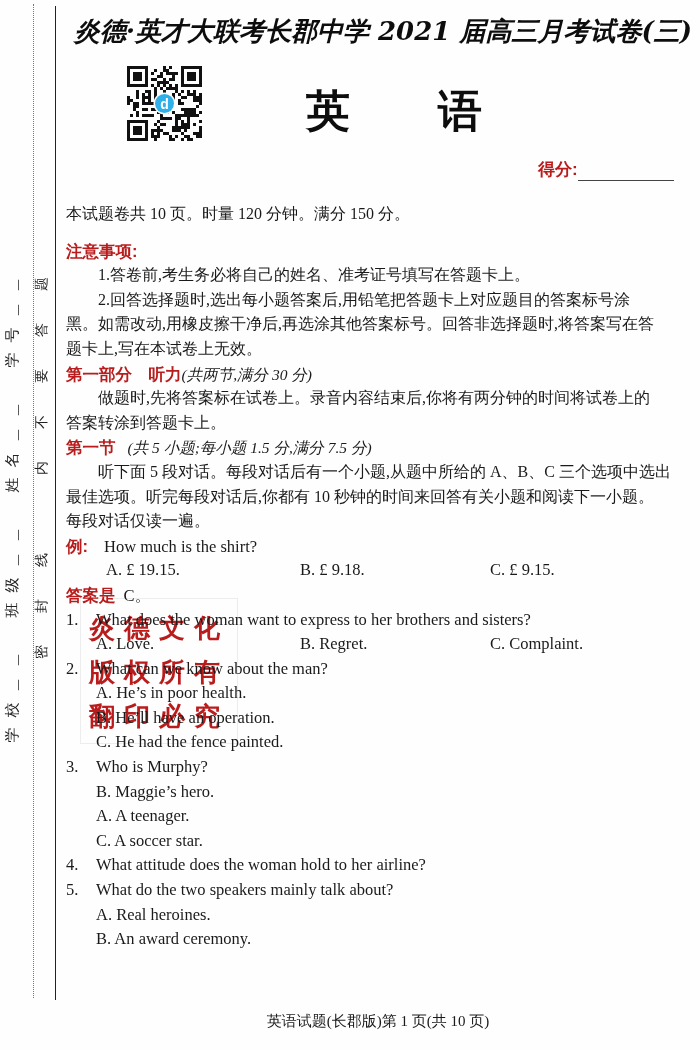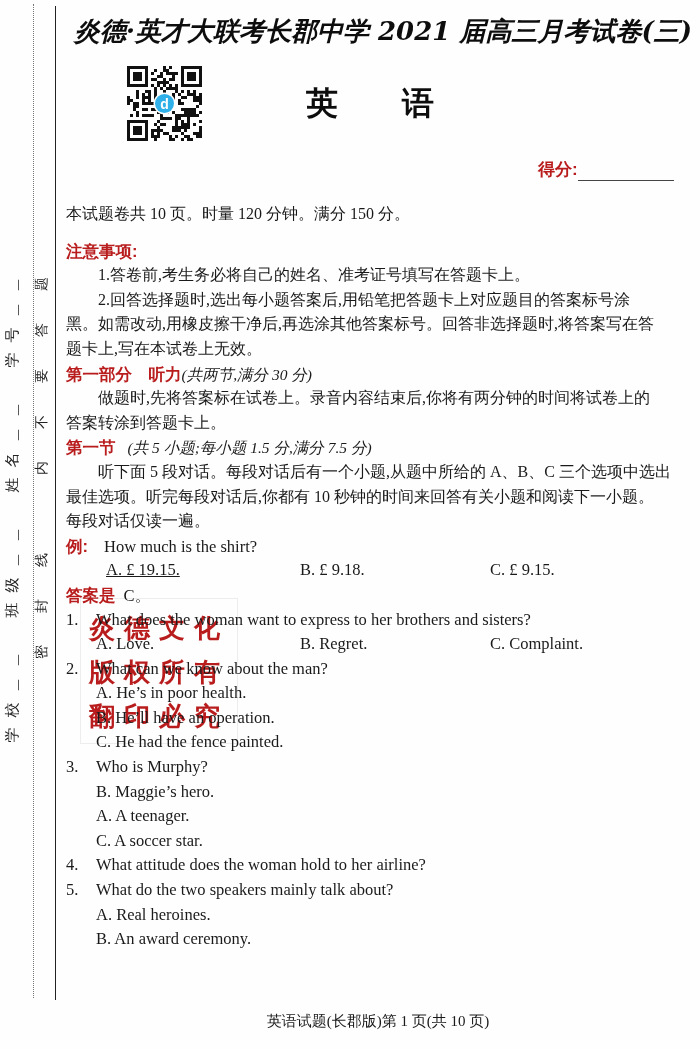--- a/index.html
+++ b/index.html
@@ -15,21 +15,21 @@
     transform:rotate(-90deg);transform-origin:center;
     font-size:14px;letter-spacing:32px;white-space:nowrap;text-align:center;color:#222;}
   .dotted-line{position:absolute;left:33px;top:4px;height:994px;width:0;border-left:1px dotted #777;}
   .solid-line{position:absolute;left:55px;top:6px;height:994px;width:0;border-left:1.5px solid #222;}
 
   
   .exam-title{position:absolute;left:72px;right:8px;top:14px;text-align:right;white-space:nowrap;
     font-family:"DejaVu Serif",serif;font-style:italic;font-weight:bold;font-size:26px;color:#0d0d0d;}
   .qr-box{position:absolute;left:127px;top:66px;width:75px;height:75px;}
   .subject-title{position:absolute;left:306px;top:82px;font-family:"Liberation Sans",sans-serif;
-    font-weight:bold;font-size:32px;white-space:nowrap;color:#0d0d0d;}
+    font-weight:bold;font-size:44px;white-space:nowrap;color:#0d0d0d;}
   .score-row{position:absolute;left:538px;top:158px;white-space:nowrap;}
   .score-row .hb{font-size:17px;}
   .score-line{display:inline-block;width:96px;height:18px;border-bottom:1.5px solid #444;vertical-align:bottom;}
 
   
   .watermark{position:absolute;left:80px;top:598px;width:158px;height:146px;z-index:0;
     border:1px solid #ededed;text-align:center;padding-top:8px;box-sizing:border-box;}
   .watermark div{font-weight:bold;font-size:26px;color:#b91c1c;letter-spacing:9px;line-height:44px;
     font-family:"Liberation Serif",serif;white-space:nowrap;}
 
@@ -39,21 +39,21 @@
   .center{text-align:left;}
   .spacer{height:12px;}
   .ind{padding-left:32px;}
   .hb{font-family:"Liberation Sans",sans-serif;font-weight:bold;font-size:16.5px;color:#b91c1c;}
   .kai{font-style:italic;font-size:15.5px;}
   .en{font-family:"Liberation Serif",serif;font-size:16.5px;}
   .num{display:inline-block;min-width:30px;}
   .stk{padding-left:30px;}
   .orow{position:relative;}
   .orow span{position:absolute;top:0;}
-  .oA{left:40px;text-decoration:underline;} .oAq{left:30px;} .oB{left:234px;} .oC{left:424px;}
+  .oA{left:40px;} .oAq{left:30px;} .oB{left:234px;} .oC{left:424px;}
   .exq{padding-left:16px;}
   .ansr{margin-left:8px;}
 
   .footer{position:absolute;left:56px;right:0;top:1012px;text-align:center;font-size:15px;z-index:1;}
 </style>
 </head>
 <body>
 
 <div class="page">
 

